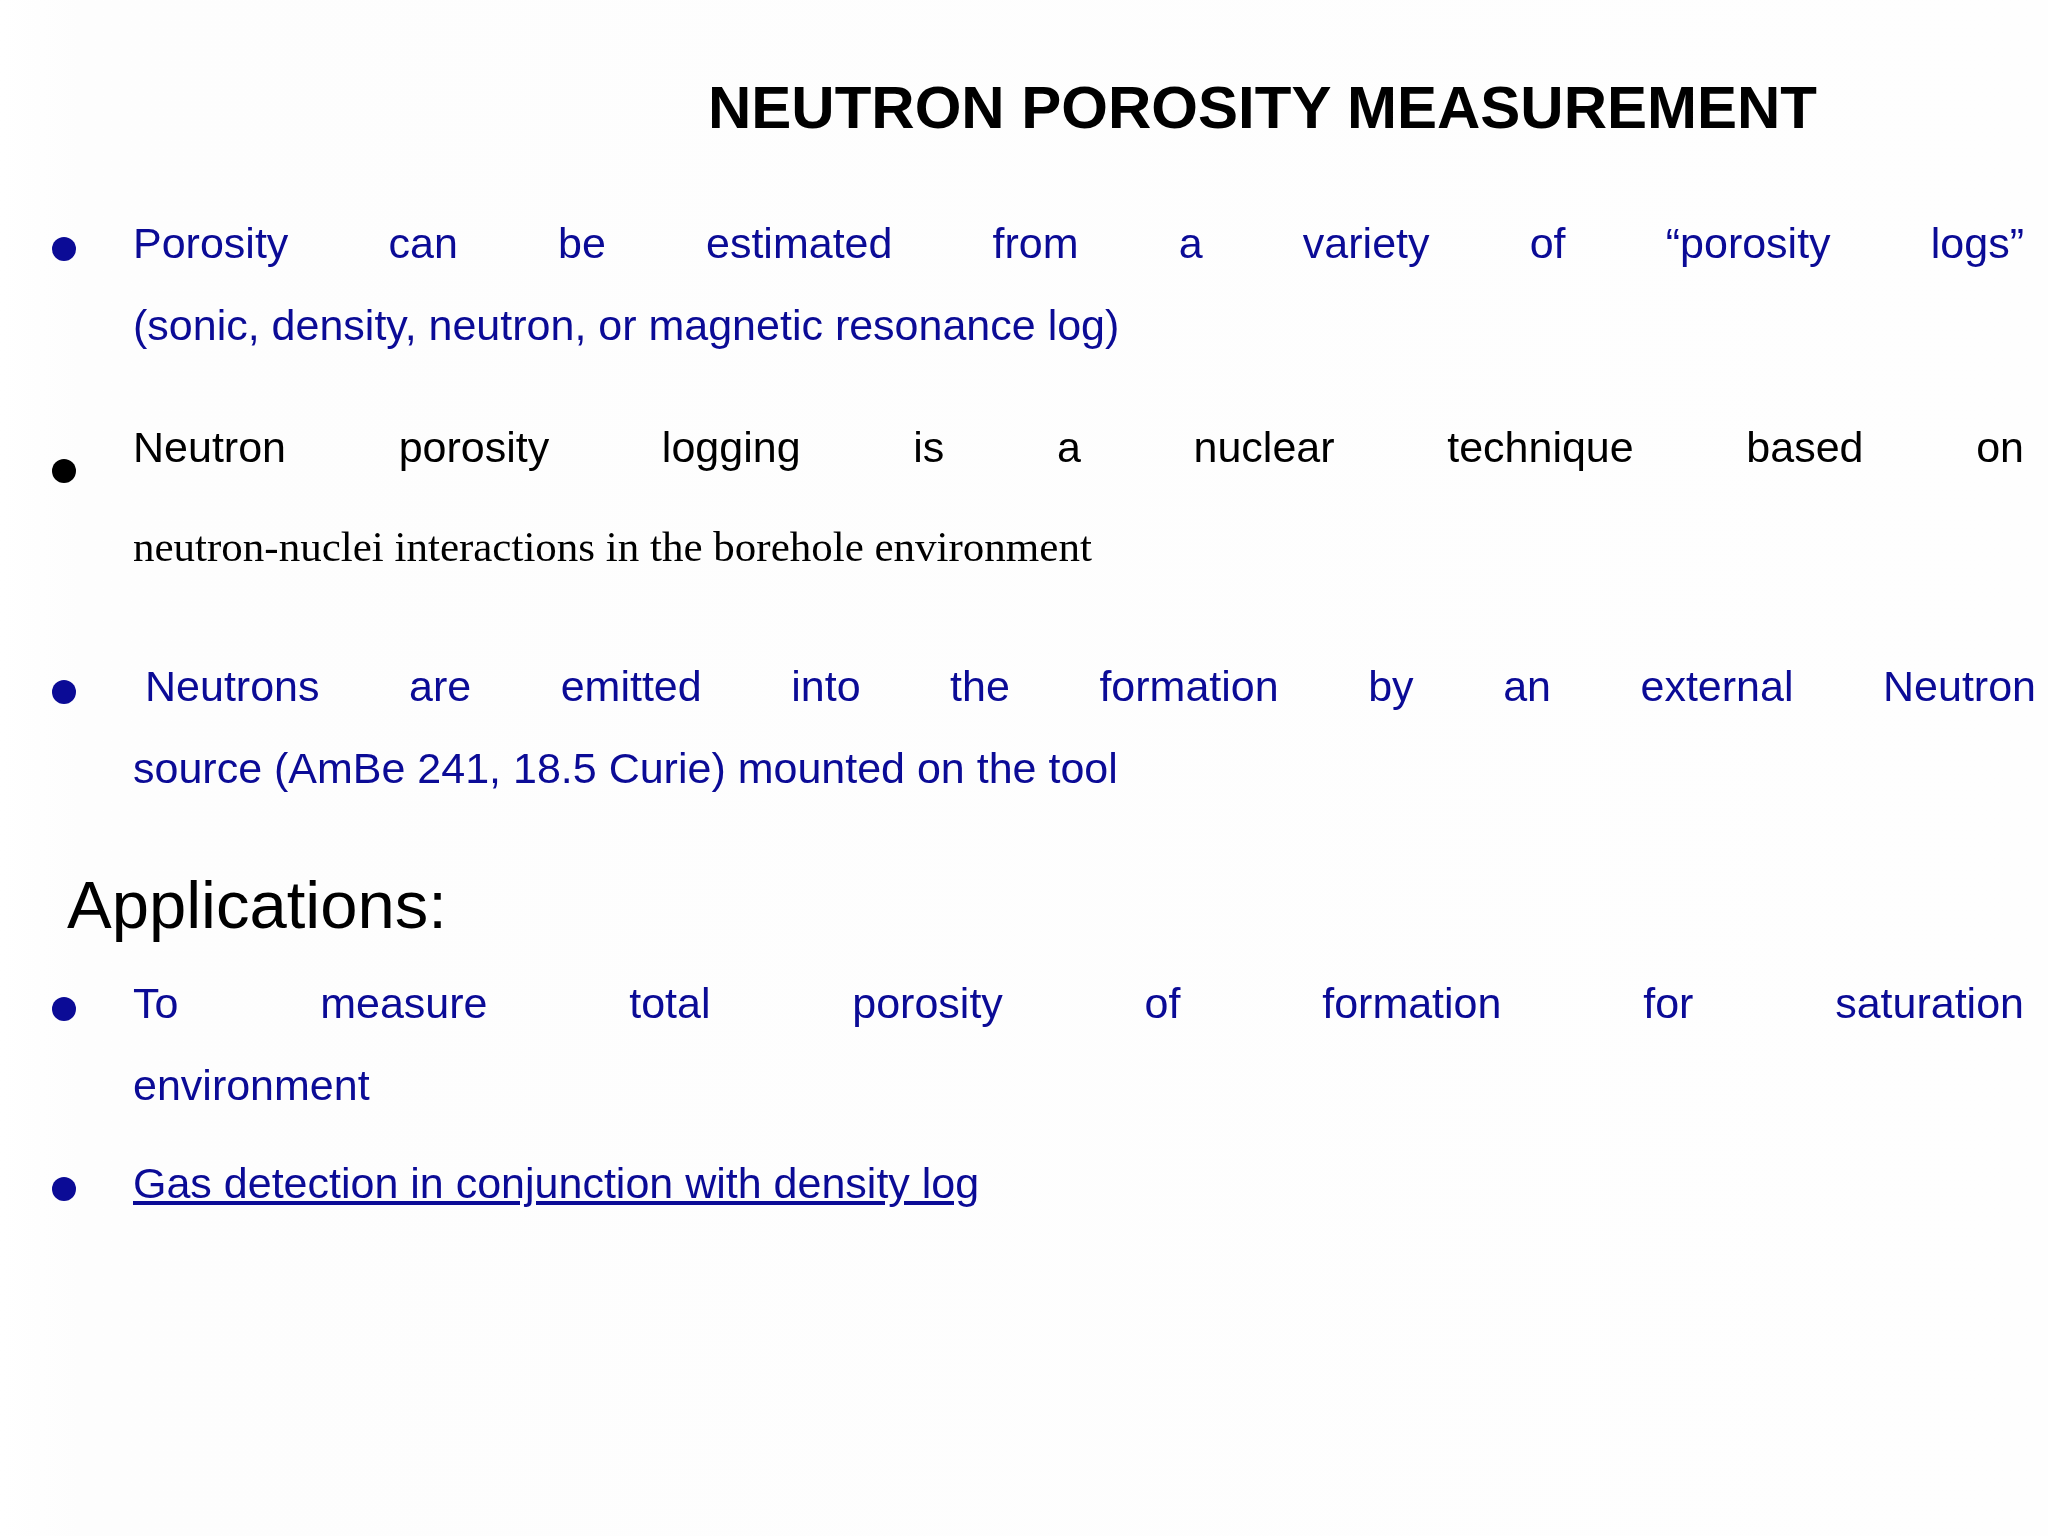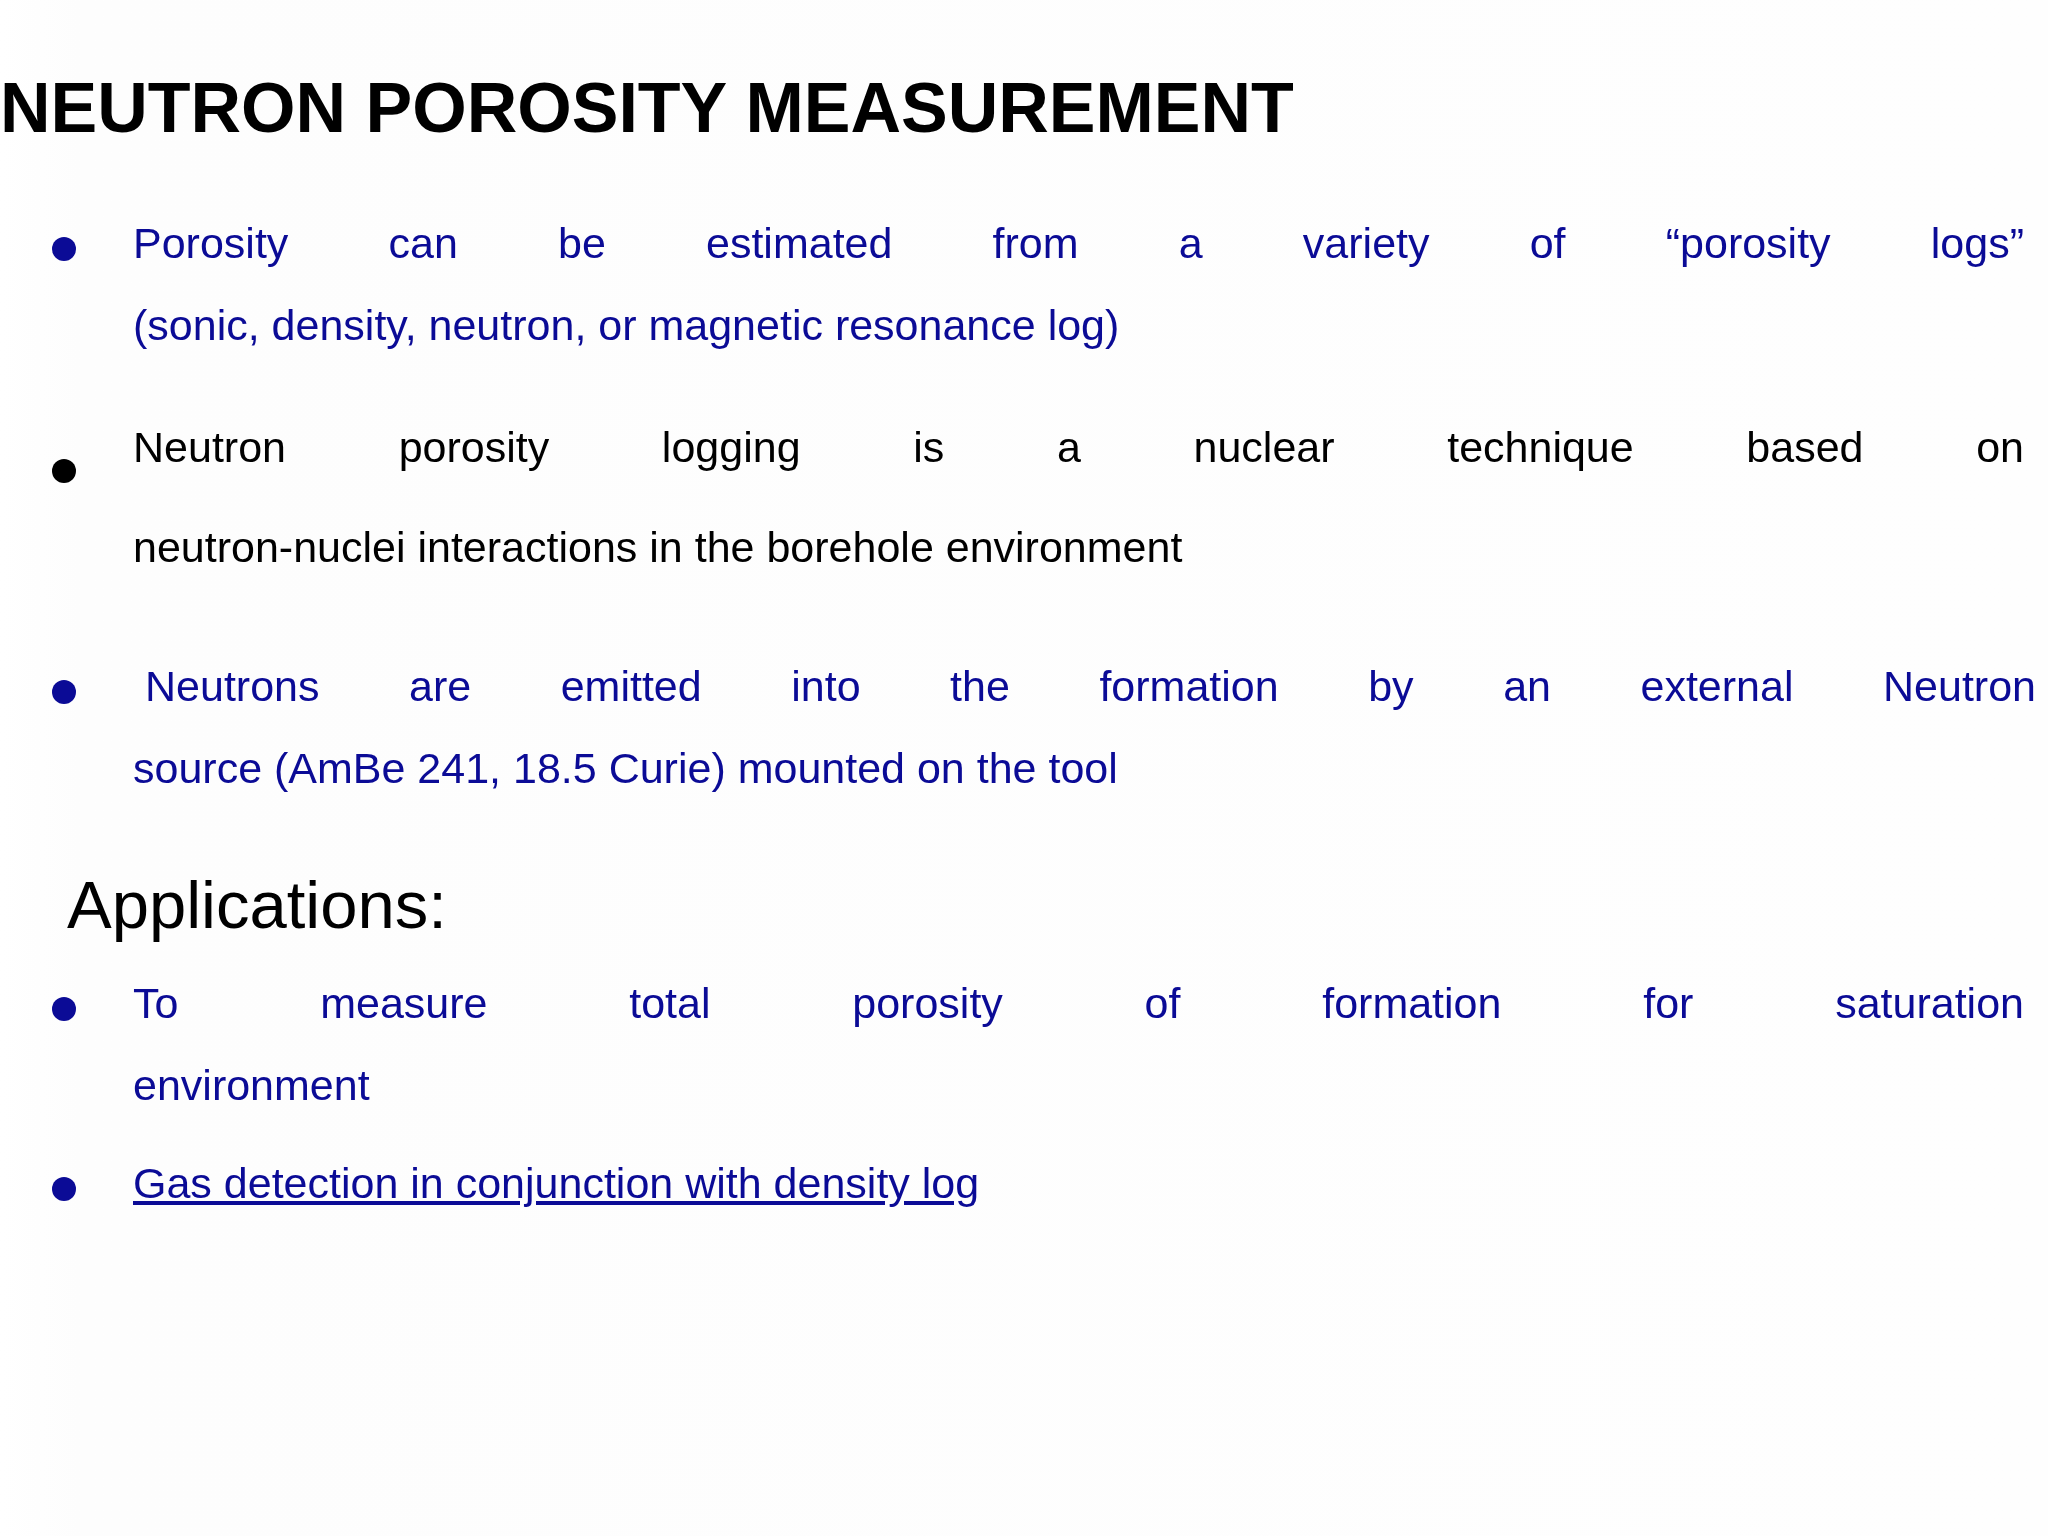--- a/index.html
+++ b/index.html
@@ -18,23 +18,23 @@
     position: absolute;
     left: 0; top: 0;
     width: 2048px; height: 1536px;
     background: linear-gradient(to right, #ffffff 0px, #fdfdfd 80px, #fefefe 2048px);
   }
   .title {
     position: absolute;
     left: 0;
     width: 1817px;
     top: 58px;
-    text-align: left;
+    text-align: right;
     font-weight: bold;
-    font-size: 70px;
+    font-size: 60px;
     line-height: 100px;
     color: #000000;
     letter-spacing: 0px;
   }
   .line {
     position: absolute;
     left: 133px;
     width: 1891px;
     font-size: 43px;
     line-height: 82px;
@@ -74,21 +74,21 @@
 
   <div>
     <div class="bullet blue" style="top:237px;"></div>
     <div class="line justify blue" style="top:202px;">Porosity can be estimated from a variety of “porosity logs”</div>
     <div class="line blue" style="top:284px;">(sonic, density, neutron, or magnetic resonance log)</div>
   </div>
 
   <div>
     <div class="bullet black" style="top:459px;"></div>
     <div class="line justify black" style="top:406px;">Neutron porosity logging is a nuclear technique based on</div>
-    <div class="line black" style="top:506px;">neutron-nuclei interactions in the borehole environment</div>
+    <div class="line black" style="top:506px;font-family:Liberation Serif, serif;">neutron-nuclei interactions in the borehole environment</div>
   </div>
 
   <div>
     <div class="bullet blue" style="top:680px;"></div>
     <div class="line justify blue" style="top:645px;margin-left:12px;">Neutrons are emitted into the formation by an external Neutron</div>
     <div class="line blue" style="top:727px;">source (AmBe 241, 18.5 Curie) mounted on the tool</div>
   </div>
 
   <div class="heading" style="top:864px;">Applications:</div>
 

